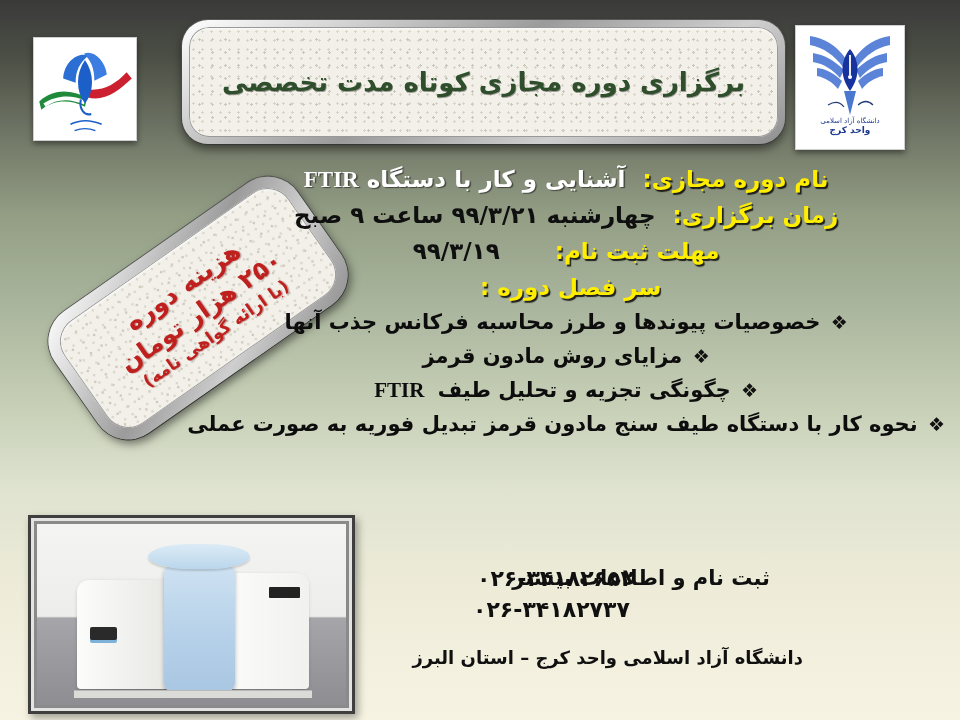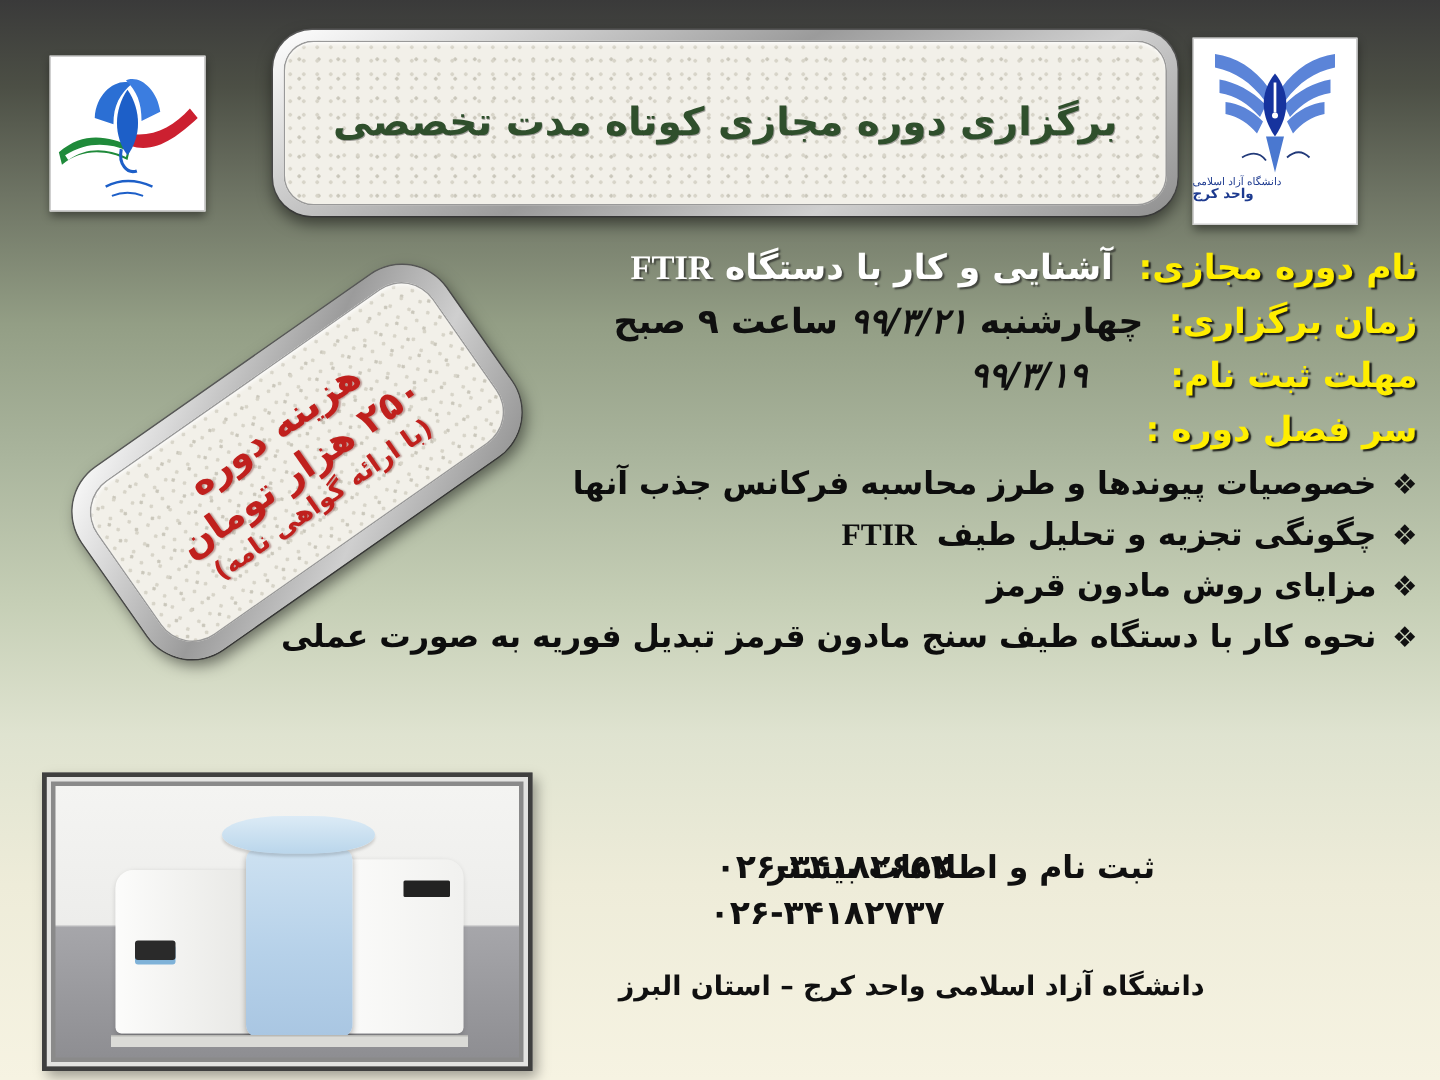--- a/index.html
+++ b/index.html
@@ -24,40 +24,40 @@
   }
   
   .banner{position:absolute; left:182px; top:20px; width:603px; height:124px; border-radius:26px; padding:7px;}
   .banner-in{width:100%; height:100%; border-radius:20px; display:flex; flex-direction:column;
              justify-content:center; align-items:center; gap:12px;}
   .title-line{direction:rtl; color:#2f4f2c; font-size:26px; font-weight:bold;
               text-shadow:.6px .6px 0 rgba(0,0,0,.35); white-space:nowrap;}
   
   .logo{position:absolute; background:#fff; box-shadow:0 3px 6px rgba(0,0,0,.45), inset 0 0 0 1px #cfcfcf;}
   .logo-left{left:33px; top:37px; width:104px; height:104px;}
-  .logo-right{left:795px; top:25px; width:110px; height:125px; text-align:left;}
+  .logo-right{left:795px; top:25px; width:110px; height:125px; text-align:center;}
   .logo svg{display:block; margin:0 auto;}
   .logo-cap1{font-size:7px; color:#1d3a8f; direction:rtl; line-height:8px;}
   .logo-cap2{font-size:9px; color:#1d3a8f; direction:rtl; line-height:10px; font-weight:bold;}
   
   .stamp{position:absolute; left:50px; top:234px; width:296px; height:148px; border-radius:36px;
          padding:11px; transform:rotate(-35deg);}
   .stamp-in{width:100%; height:100%; border-radius:26px; display:flex; flex-direction:column;
             justify-content:center; align-items:center; gap:2px;}
   .stamp-l{direction:rtl; color:#c0201d; font-weight:bold; white-space:nowrap;
            text-shadow:1px 1px 1px rgba(90,10,10,.35);}
   .stamp-l1{font-size:25px;} .stamp-l2{font-size:25px;} .stamp-l3{font-size:17px;}
   
-  .details{position:absolute; right:15px; top:161px; direction:rtl; text-align:right;}
+  .details{position:absolute; right:15px; top:161px; direction:rtl; text-align:center;}
   .d-line{height:36px; line-height:36px; font-size:23px; font-weight:bold; color:#0f0f0f; white-space:nowrap;}
   .lbl{color:#ffee00; text-shadow:1.6px 1.6px 1px rgba(15,15,15,.9); margin-left:9px;}
   .white{color:#ffffff; text-shadow:1.4px 1.4px 1px rgba(30,30,30,.65);}
   .latin{font-family:"Liberation Serif", serif;}
   .gap-r{margin-right:38px;}
-  .ltr{direction:ltr; unicode-bidi:isolate;font-style:italic;}
+  .ltr{direction:ltr; unicode-bidi:isolate;}
   .b-line{height:34px; line-height:34px; font-size:21px; font-weight:bold; color:#0d0d0d; white-space:nowrap;}
   .b-glyph{font-size:19px; margin-left:3px; color:#111;}
   .b-latin{font-family:"Liberation Serif", serif; margin-right:6px;}
   
   .photo{position:absolute; left:28px; top:515px; width:327px; height:199px; background:#8a8a8a;
          border:3px solid #3f3f3f; box-sizing:border-box;
          box-shadow:inset 0 0 0 3px #e3e3e1, 3px 4px 8px rgba(0,0,0,.35);}
   .scene{position:absolute; left:6px; top:6px; right:6px; bottom:6px; overflow:hidden;
          background:linear-gradient(180deg,#f4f4f2 0%,#ededeb 51%,#a6a6aa 52%,#8e8e92 100%);}
   .m-left{position:absolute; left:13%; bottom:9%; width:30%; height:60%;
@@ -155,26 +155,26 @@
     </div>
     <div class="d-line">
       <span class="lbl">سر فصل دوره :</span>
     </div>
     <div class="b-line">
       <span class="b-glyph">❖</span>
       <span>خصوصیات پیوندها و طرز محاسبه  فرکانس جذب آنها</span>
     </div>
     <div class="b-line">
       <span class="b-glyph">❖</span>
-      <span>چگونگی تجزیه و تحلیل طیف</span>
-      <span class="b-latin">FTIR</span>
+      <span>مزایای روش مادون قرمز</span>
     </div>
     <div class="b-line">
       <span class="b-glyph">❖</span>
-      <span>مزایای روش مادون قرمز</span>
+      <span>چگونگی تجزیه و تحلیل طیف</span>
+      <span class="b-latin">FTIR</span>
     </div>
     <div class="b-line">
       <span class="b-glyph">❖</span>
       <span>نحوه کار با دستگاه طیف سنج مادون قرمز تبدیل فوریه به صورت عملی</span>
     </div>
   </div>
 
   <div class="photo">
     <div class="scene">
       <div class="m-left"></div>

